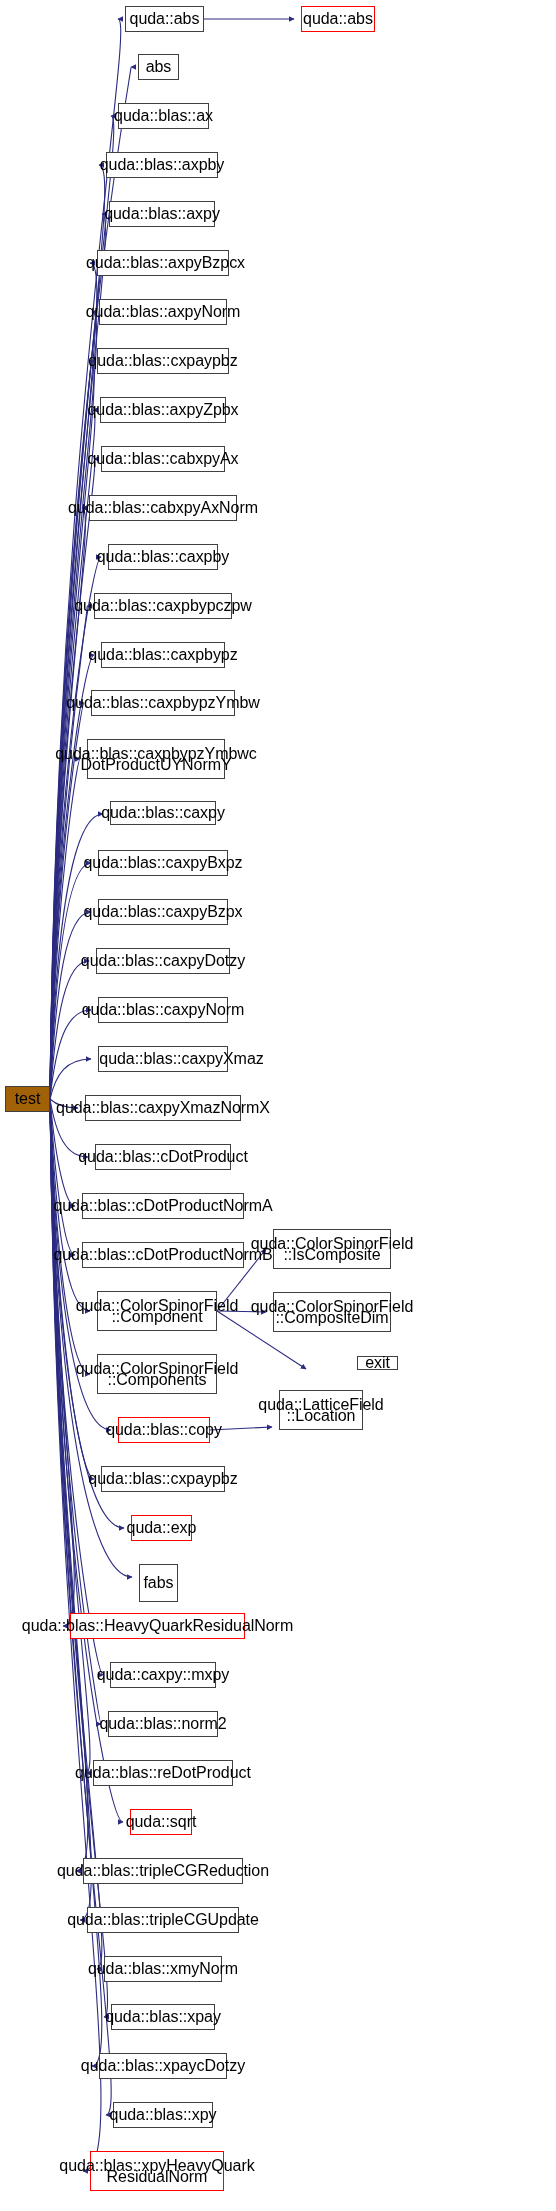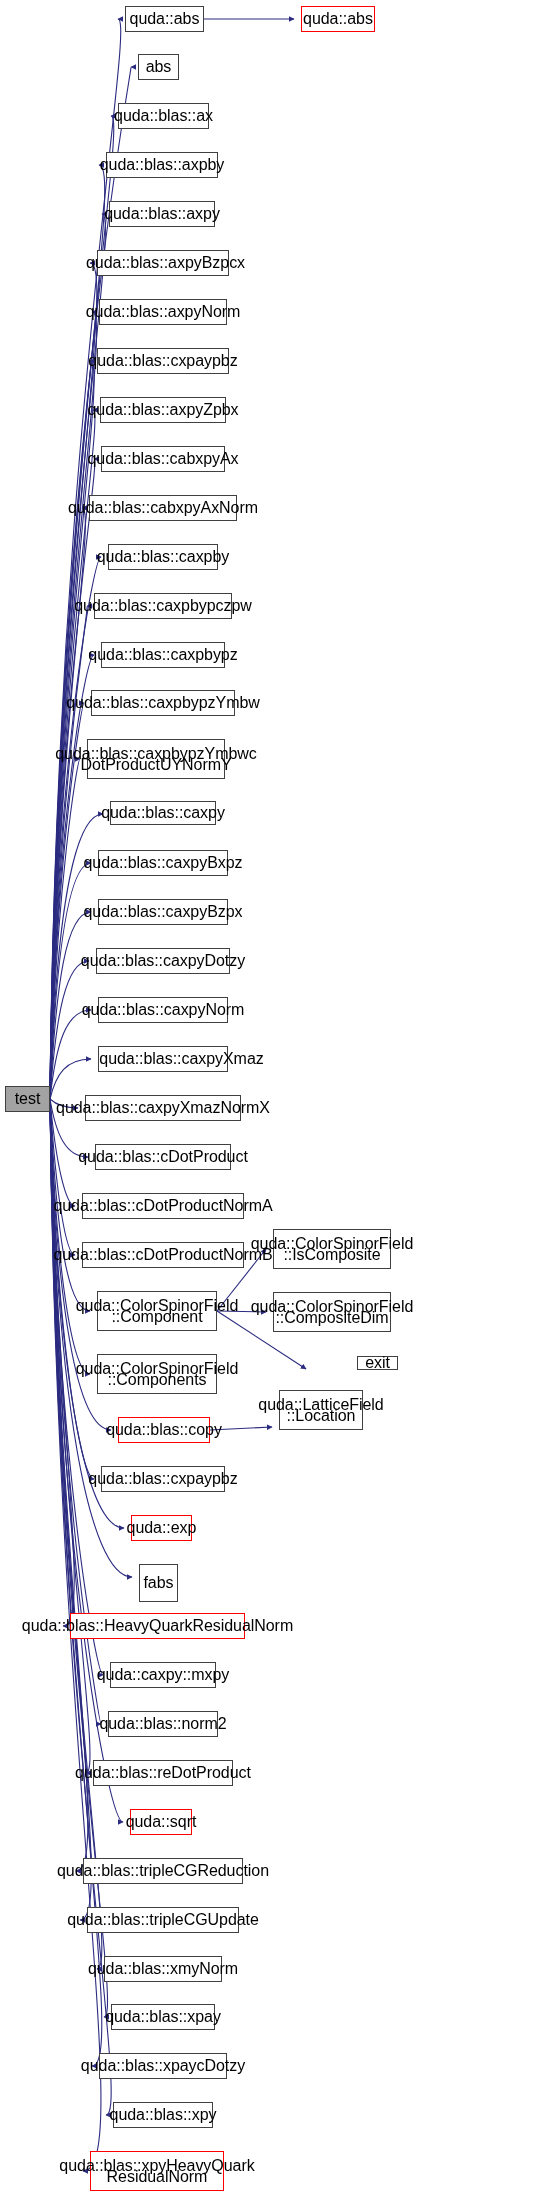--- a/index.html
+++ b/index.html
@@ -23,21 +23,21 @@
     background:#ffffff;
     border:1px solid #404040;
     font-size:16px;
     line-height:11.5px;
     color:#000000;
     white-space:pre-line;
     padding:0 3px;
     letter-spacing:-0.05px;
   }
   .node.red{border:1px solid #ff0000;}
-  .node.root{background:#a3a3a3;border:1px solid #404040;}
+  .node.root{background:#a16207;border:1px solid #404040;}
 </style>
 </head>
 <body>
 
 <div id="canvas">
   <svg id="edges" viewBox="0 0 556 2211" xmlns="http://www.w3.org/2000/svg">
     <defs>
       <marker id="arrow" viewBox="0 0 10 10" refX="9" refY="5" markerWidth="5.2" markerHeight="5.2" orient="auto-start-reverse">
         <path d="M 0 0 L 10 5 L 0 10 z" fill="#2b2b80"></path>
       </marker>

